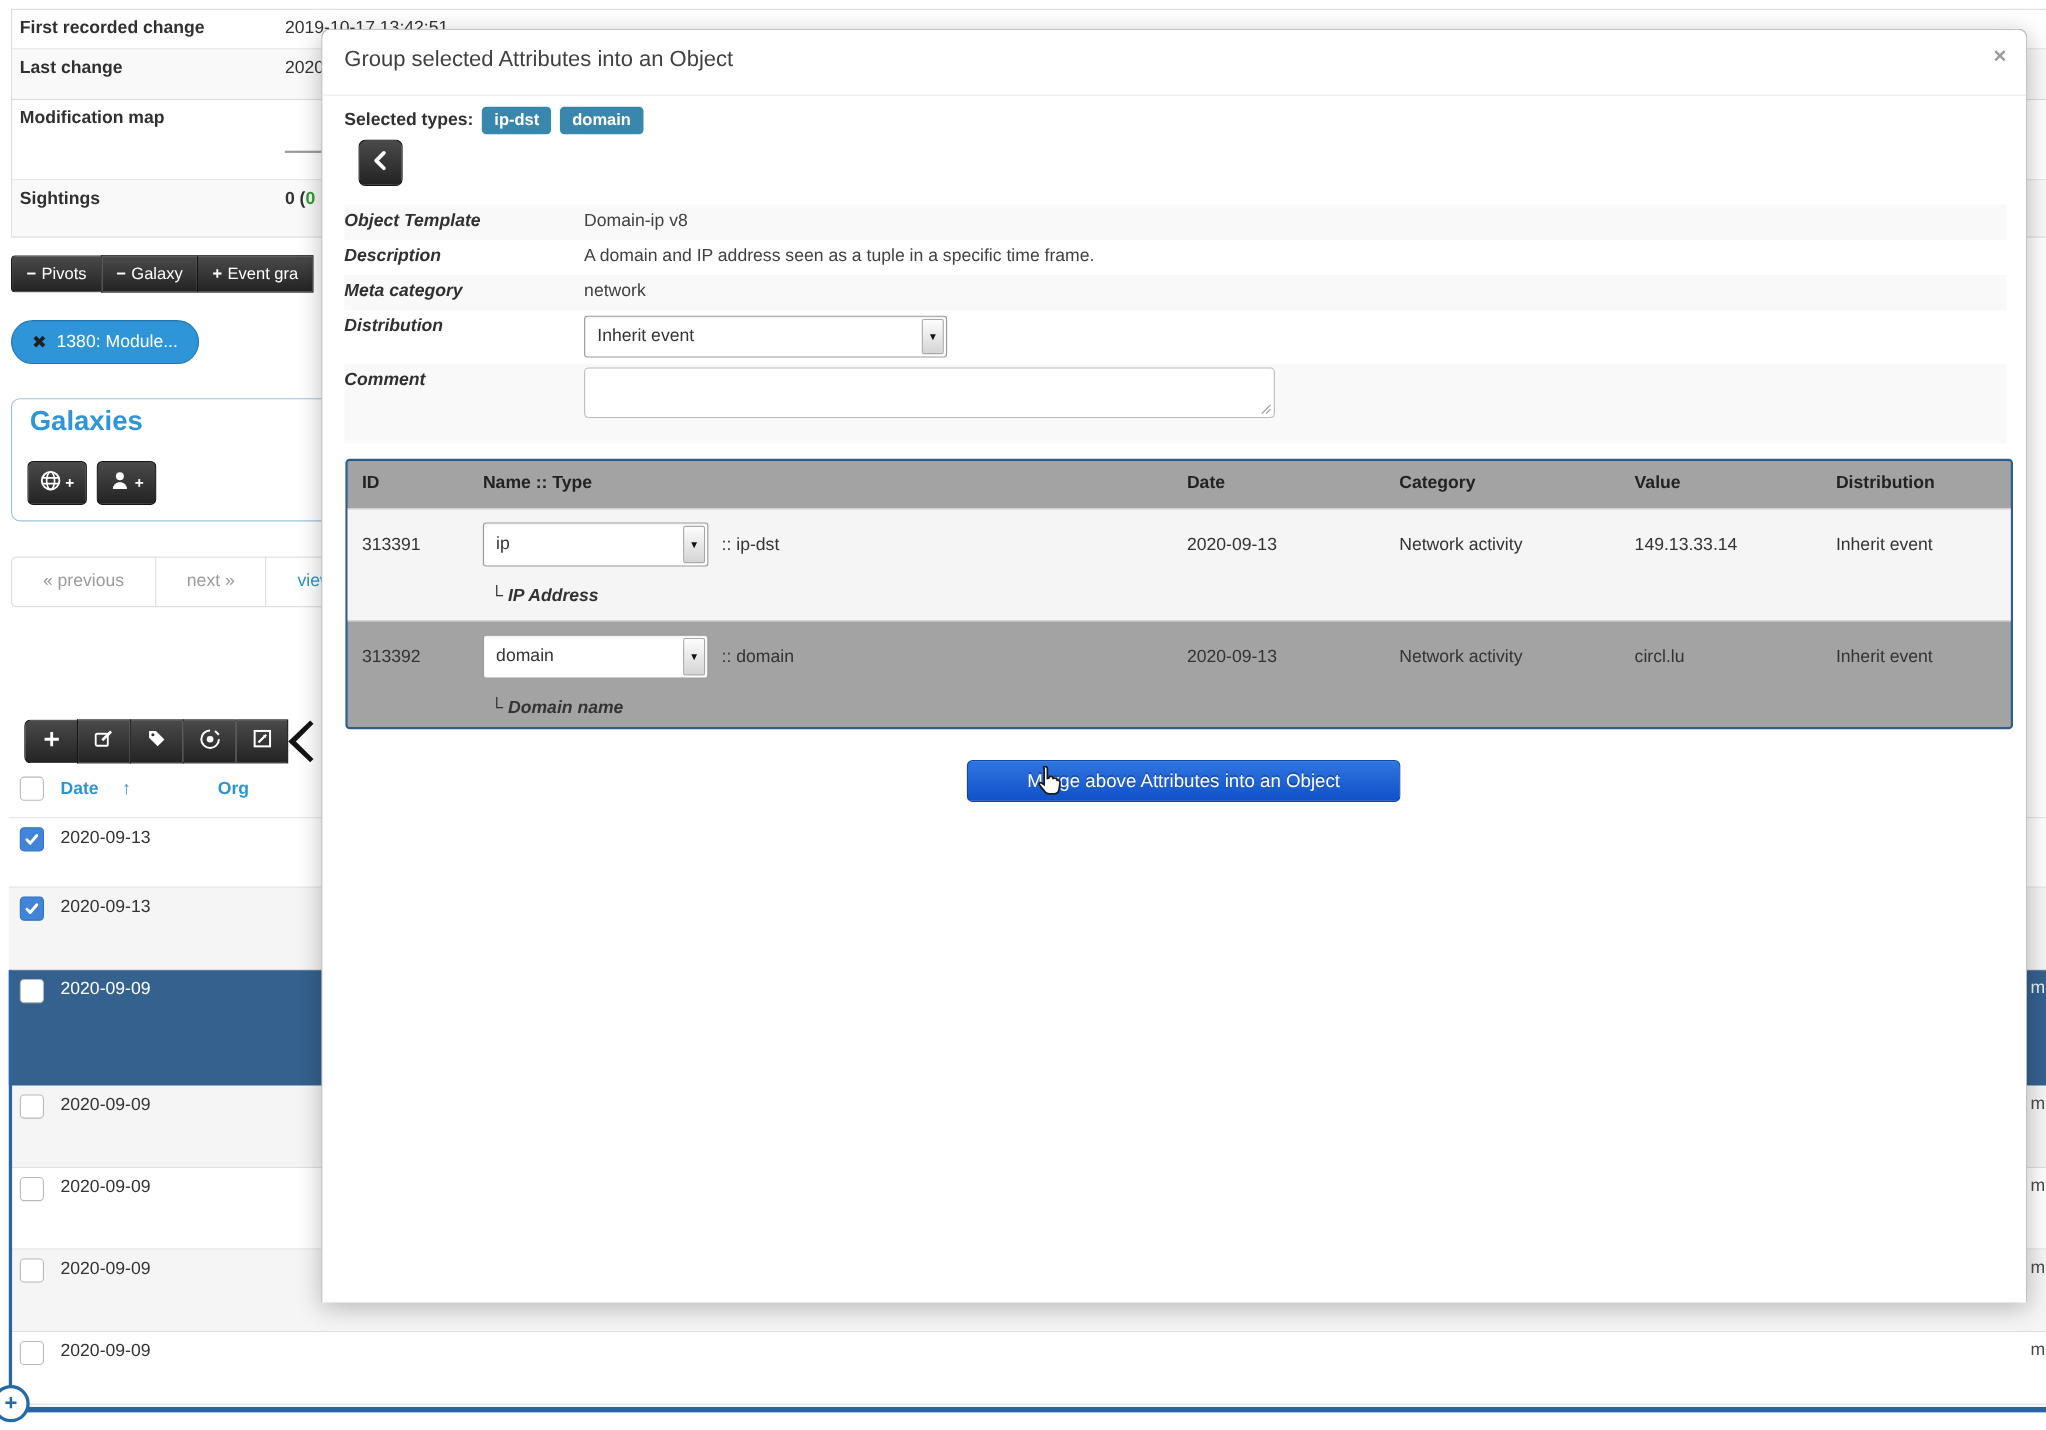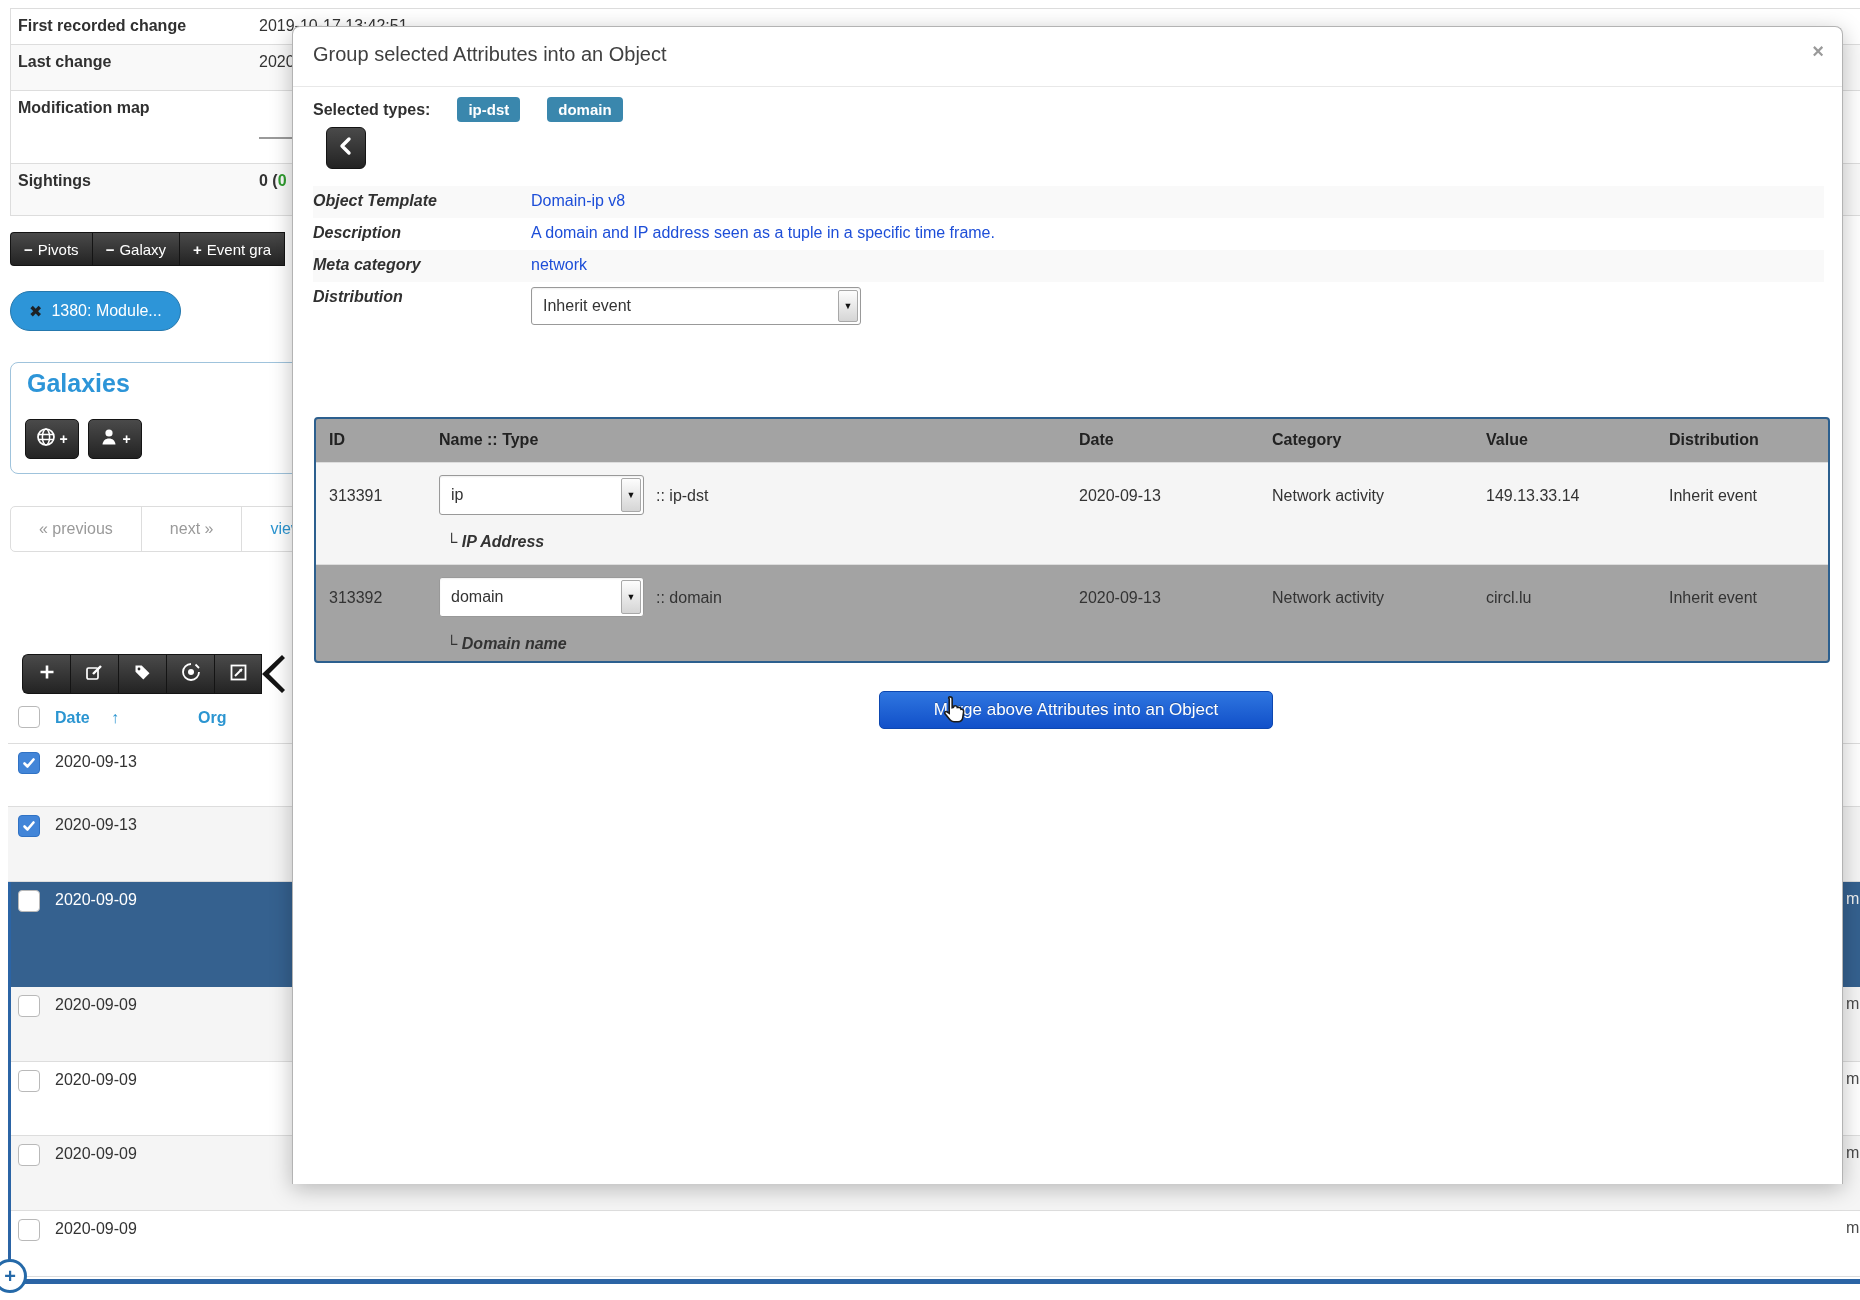--- a/index.html
+++ b/index.html
@@ -72,29 +72,29 @@
   .circle-plus{left:-7px;top:1259px;width:34px;height:34px;border-radius:50%;background:#fff;border:3px solid #2569a8;
                box-sizing:border-box;display:flex;align-items:center;justify-content:center;
                color:#2569a8;font-weight:bold;font-size:20px;line-height:1;}
 
   
   .modal{left:292px;top:26px;width:1551px;height:1158px;background:#fff;border:1px solid #b3b3b3;
          border-bottom:none;border-radius:8px 8px 0 0;box-shadow:0 5px 22px rgba(0,0,0,0.25);box-sizing:border-box;}
   .modal-header{position:absolute;left:0;top:0;width:100%;height:60px;border-bottom:1px solid #e8e8e8;box-sizing:border-box;}
   .modal-title{position:absolute;left:20px;top:16px;font-size:20px;color:#404040;}
   .modal-close{position:absolute;right:18px;top:13px;font-size:20px;font-weight:bold;color:#9a9a9a;}
-  .sel-types{position:absolute;left:20px;top:70px;display:flex;align-items:center;gap:19px;}
+  .sel-types{position:absolute;left:20px;top:70px;display:flex;align-items:center;}
   .sel-types .lbl{font-weight:bold;font-size:16px;color:#303030;}
   .badge{display:inline-block;background:#3a87ad;color:#fff;font-weight:bold;font-size:15px;
          padding:4px 11px;border-radius:4px;margin-left:8px;}
   .back-btn{position:absolute;left:33px;top:100px;width:40px;height:42px;border-radius:6px;}
 
   .form-row{position:absolute;left:20px;width:1511px;box-sizing:border-box;}
   .form-row .f-lbl{position:absolute;left:0;top:6px;font-weight:bold;color:#303030;font-style:italic;}
-  .form-row .f-val{position:absolute;left:218px;top:6px;color:#1d4ed8;}
+  .form-row .f-val{position:absolute;left:218px;top:6px;color:#404040;}
 
   .sel{position:absolute;background:#fff;border:1px solid #999;border-radius:3px;box-sizing:border-box;
        box-shadow:inset 0 1px 2px rgba(0,0,0,0.07);}
   .sel .txt{position:absolute;left:11px;top:50%;transform:translateY(-50%);color:#333;white-space:nowrap;}
   .sel .arr{position:absolute;top:2px;bottom:2px;right:2px;width:20px;background:linear-gradient(#fdfdfd,#d5d5d5);
             border:1px solid #a8a8a8;border-radius:2px;display:flex;align-items:center;justify-content:center;
             font-size:9px;color:#111;box-sizing:border-box;}
   .comment-box{position:absolute;left:218px;top:3px;width:628px;height:46px;background:#fff;border:1px solid #bbb;
                border-radius:4px;box-sizing:border-box;}
 
@@ -319,20 +319,28 @@
     </div>
     <div class="form-row stripe" style="top:223px;height:32px;">
       <span class="f-lbl">Meta category</span>
       <span class="f-val">network</span>
     </div>
     <div class="form-row" style="top:255px;height:49px;">
       <span class="f-lbl">Distribution</span>
       <div class="sel" style="left:218px;top:5px;width:330px;height:38px;">
         <span class="txt">Inherit event</span>
         <span class="arr">▼</span>
+      </div>
+    </div>
+    <div class="form-row stripe" style="top:304px;height:72px;">
+      <span class="f-lbl">Comment</span>
+      <div class="comment-box">
+        <svg style="position:absolute;right:2px;bottom:2px;" width="10" height="10" viewBox="0 0 10 10">
+            <path d="M9 1 1 9M9 5 5 9" stroke="#999" stroke-width="1"></path>
+          </svg>
       </div>
     </div>
 
     <div class="m-table">
       <div class="mt-head">
         <span style="left:13px;">ID</span>
         <span style="left:123px;">Name :: Type</span>
         <span style="left:763px;">Date</span>
         <span style="left:956px;">Category</span>
         <span style="left:1170px;">Value</span>

